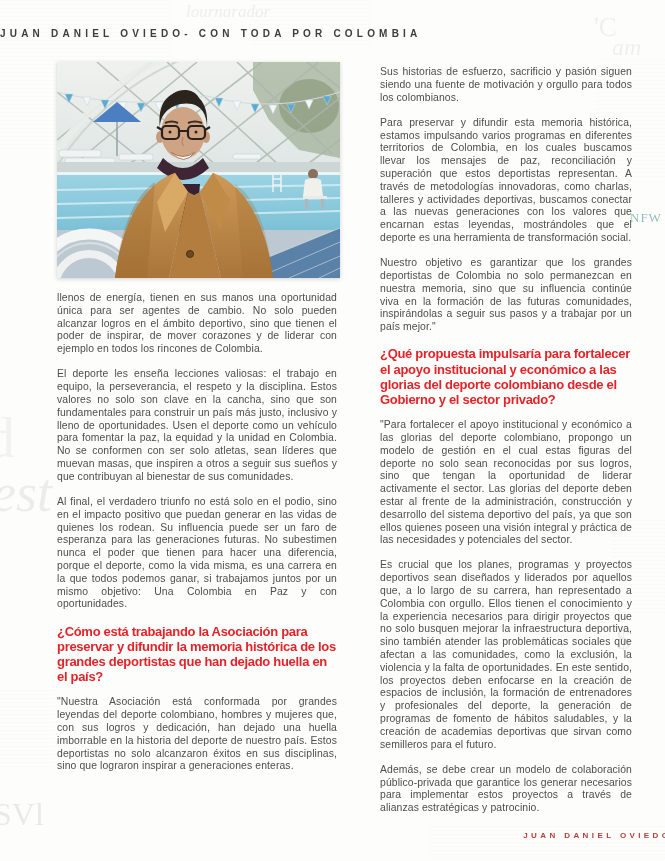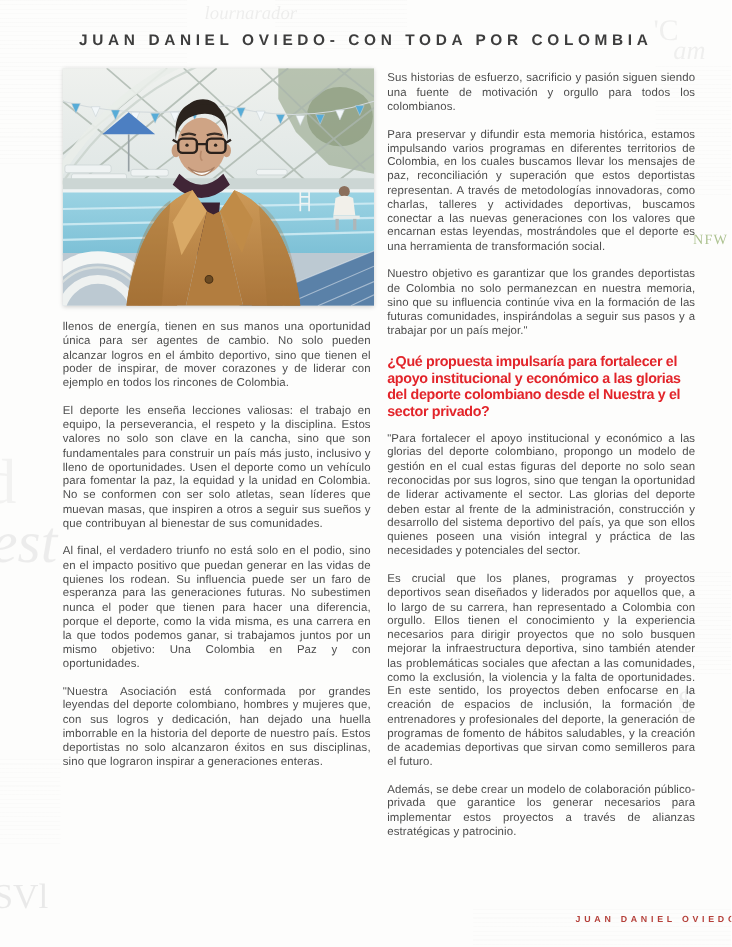--- a/index.html
+++ b/index.html
@@ -15,61 +15,61 @@
   .frag{
     position:absolute;
     font-family:"Liberation Serif",serif;
     color:#9f9f9f;
     filter:blur(.4px);
     white-space:nowrap;
   }
   .fr-lournal{left:186px;top:2px;font-size:17px;font-style:italic;opacity:.16;}
   .fr-c{left:594px;top:12px;font-size:27px;opacity:.14;}
   .fr-am{left:612px;top:34px;font-size:24px;font-style:italic;opacity:.14;}
-  .fr-nfw{left:630px;top:210px;font-size:13px;letter-spacing:1px;opacity:.45;color:#4d7c0f;filter:none;}
+  .fr-nfw{left:630px;top:210px;font-size:13px;letter-spacing:1px;opacity:.45;color:#0f766e;filter:none;}
   .fr-est{left:-8px;top:462px;font-size:54px;font-style:italic;opacity:.17;}
   .fr-o{left:-14px;top:404px;font-size:58px;opacity:.11;}
   .fr-dollar{left:616px;top:622px;font-size:30px;opacity:.17;}
   .fr-svl{left:-6px;top:796px;font-size:32px;opacity:.2;}
   .newsblock{
     position:absolute;
     background:repeating-linear-gradient(180deg, rgba(90,90,90,.07) 0 1px, transparent 1px 4px);
     opacity:.5;
   }
   .nb1{left:0;top:0;width:170px;height:150px;opacity:.28;}
   .nb2{left:250px;top:0;width:120px;height:46px;opacity:.3;}
   .nb3{left:596px;top:60px;width:69px;height:120px;opacity:.25;}
   .nb4{left:612px;top:520px;width:53px;height:95px;opacity:.3;}
   .nb5{left:0;top:690px;width:55px;height:80px;opacity:.25;}
   .nb6{left:430px;top:826px;width:235px;height:35px;opacity:.25;}
 
   
   .header{
     position:absolute;top:28px;left:0;width:100%;
-    text-align:center;
-    font-size:14px;font-weight:bold;
+    text-align:left;
+    font-size:10px;font-weight:bold;
     letter-spacing:4.2px;
     color:#3d3d3d;
   }
   .footer{
     position:absolute;top:831px;left:0;width:100%;
     text-align:right;
     font-size:8px;font-weight:bold;
     letter-spacing:3.4px;
     color:#b5403a;
     margin-left:39px;
   }
 
   
   .cols{
     position:absolute;left:57px;top:62px;width:575px;
     display:flex;gap:15px;
   }
   .col{width:280px;}
-  .col.right{padding-top:4px;}
+  .col.right{padding-top:4px;margin-left:28px;}
   p.body{
     font-size:10.4px;
     line-height:12.8px;
     letter-spacing:.1px;
     text-align:justify;
     color:#4d4d4d;
     margin:0 0 12.4px 0;
   }
   h2.question{
     font-size:13px;
@@ -243,28 +243,29 @@
             <circle cx="139" cy="70" r="1.5" fill="#2f241d"></circle>
             <path d="M126,75 Q124,82 127,84" stroke="#b88a6b" stroke-width="1.5" fill="none"></path>
             <path d="M114,90 Q126,99 138,90 Q127,105 114,90 Z" fill="#fbf8f4" stroke="#a97f63" stroke-width="1"></path>
           </g>
         </svg>
       </div>
 
       <p class="body">llenos de energía, tienen en sus manos una oportunidad única para ser agentes de cambio. No solo pueden alcanzar logros en el ámbito deportivo, sino que tienen el poder de inspirar, de mover corazones y de liderar con ejemplo en todos los rincones de Colombia.</p>
       <p class="body">El deporte les enseña lecciones valiosas: el trabajo en equipo, la perseverancia, el respeto y la disciplina. Estos valores no solo son clave en la cancha, sino que son fundamentales para construir un país más justo, inclusivo y lleno de oportunidades. Usen el deporte como un vehículo para fomentar la paz, la equidad y la unidad en Colombia. No se conformen con ser solo atletas, sean líderes que muevan masas, que inspiren a otros a seguir sus sueños y que contribuyan al bienestar de sus comunidades.</p>
       <p class="body">Al final, el verdadero triunfo no está solo en el podio, sino en el impacto positivo que puedan generar en las vidas de quienes los rodean. Su influencia puede ser un faro de esperanza para las generaciones futuras. No subestimen nunca el poder que tienen para hacer una diferencia, porque el deporte, como la vida misma, es una carrera en la que todos podemos ganar, si trabajamos juntos por un mismo objetivo: Una Colombia en Paz y con oportunidades.</p>
+      <h2 class="question">¿Cómo está trabajando la Asociación para preservar y difundir la memoria histórica de los grandes deportistas que han dejado huella en el país?</h2>
       <p class="body">"Nuestra Asociación está conformada por grandes leyendas del deporte colombiano, hombres y mujeres que, con sus logros y dedicación, han dejado una huella imborrable en la historia del deporte de nuestro país. Estos deportistas no solo alcanzaron éxitos en sus disciplinas, sino que lograron inspirar a generaciones enteras.</p>
     </div>
 
     <div class="col right">
       <p class="body">Sus historias de esfuerzo, sacrificio y pasión siguen siendo una fuente de motivación y orgullo para todos los colombianos.</p>
       <p class="body">Para preservar y difundir esta memoria histórica, estamos impulsando varios programas en diferentes territorios de Colombia, en los cuales buscamos llevar los mensajes de paz, reconciliación y superación que estos deportistas representan. A través de metodologías innovadoras, como charlas, talleres y actividades deportivas, buscamos conectar a las nuevas generaciones con los valores que encarnan estas leyendas, mostrándoles que el deporte es una herramienta de transformación social.</p>
       <p class="body">Nuestro objetivo es garantizar que los grandes deportistas de Colombia no solo permanezcan en nuestra memoria, sino que su influencia continúe viva en la formación de las futuras comunidades, inspirándolas a seguir sus pasos y a trabajar por un país mejor."</p>
-      <h2 class="question">¿Qué propuesta impulsaría para fortalecer el apoyo institucional y económico a las glorias del deporte colombiano desde el Nuestra y el sector privado?</h2>
+      <h2 class="question">¿Qué propuesta impulsaría para fortalecer el apoyo institucional y económico a las glorias del deporte colombiano desde el Gobierno y el sector privado?</h2>
       <p class="body">"Para fortalecer el apoyo institucional y económico a las glorias del deporte colombiano, propongo un modelo de gestión en el cual estas figuras del deporte no solo sean reconocidas por sus logros, sino que tengan la oportunidad de liderar activamente el sector. Las glorias del deporte deben estar al frente de la administración, construcción y desarrollo del sistema deportivo del país, ya que son ellos quienes poseen una visión integral y práctica de las necesidades y potenciales del sector.</p>
       <p class="body">Es crucial que los planes, programas y proyectos deportivos sean diseñados y liderados por aquellos que, a lo largo de su carrera, han representado a Colombia con orgullo. Ellos tienen el conocimiento y la experiencia necesarios para dirigir proyectos que no solo busquen mejorar la infraestructura deportiva, sino también atender las problemáticas sociales que afectan a las comunidades, como la exclusión, la violencia y la falta de oportunidades. En este sentido, los proyectos deben enfocarse en la creación de espacios de inclusión, la formación de entrenadores y profesionales del deporte, la generación de programas de fomento de hábitos saludables, y la creación de academias deportivas que sirvan como semilleros para el futuro.</p>
       <p class="body">Además, se debe crear un modelo de colaboración público-privada que garantice los generar necesarios para implementar estos proyectos a través de alianzas estratégicas y patrocinio.</p>
     </div>
 
   </div>
 
   <div class="footer">JUAN DANIEL OVIEDO | 32</div>
 
 </div>

